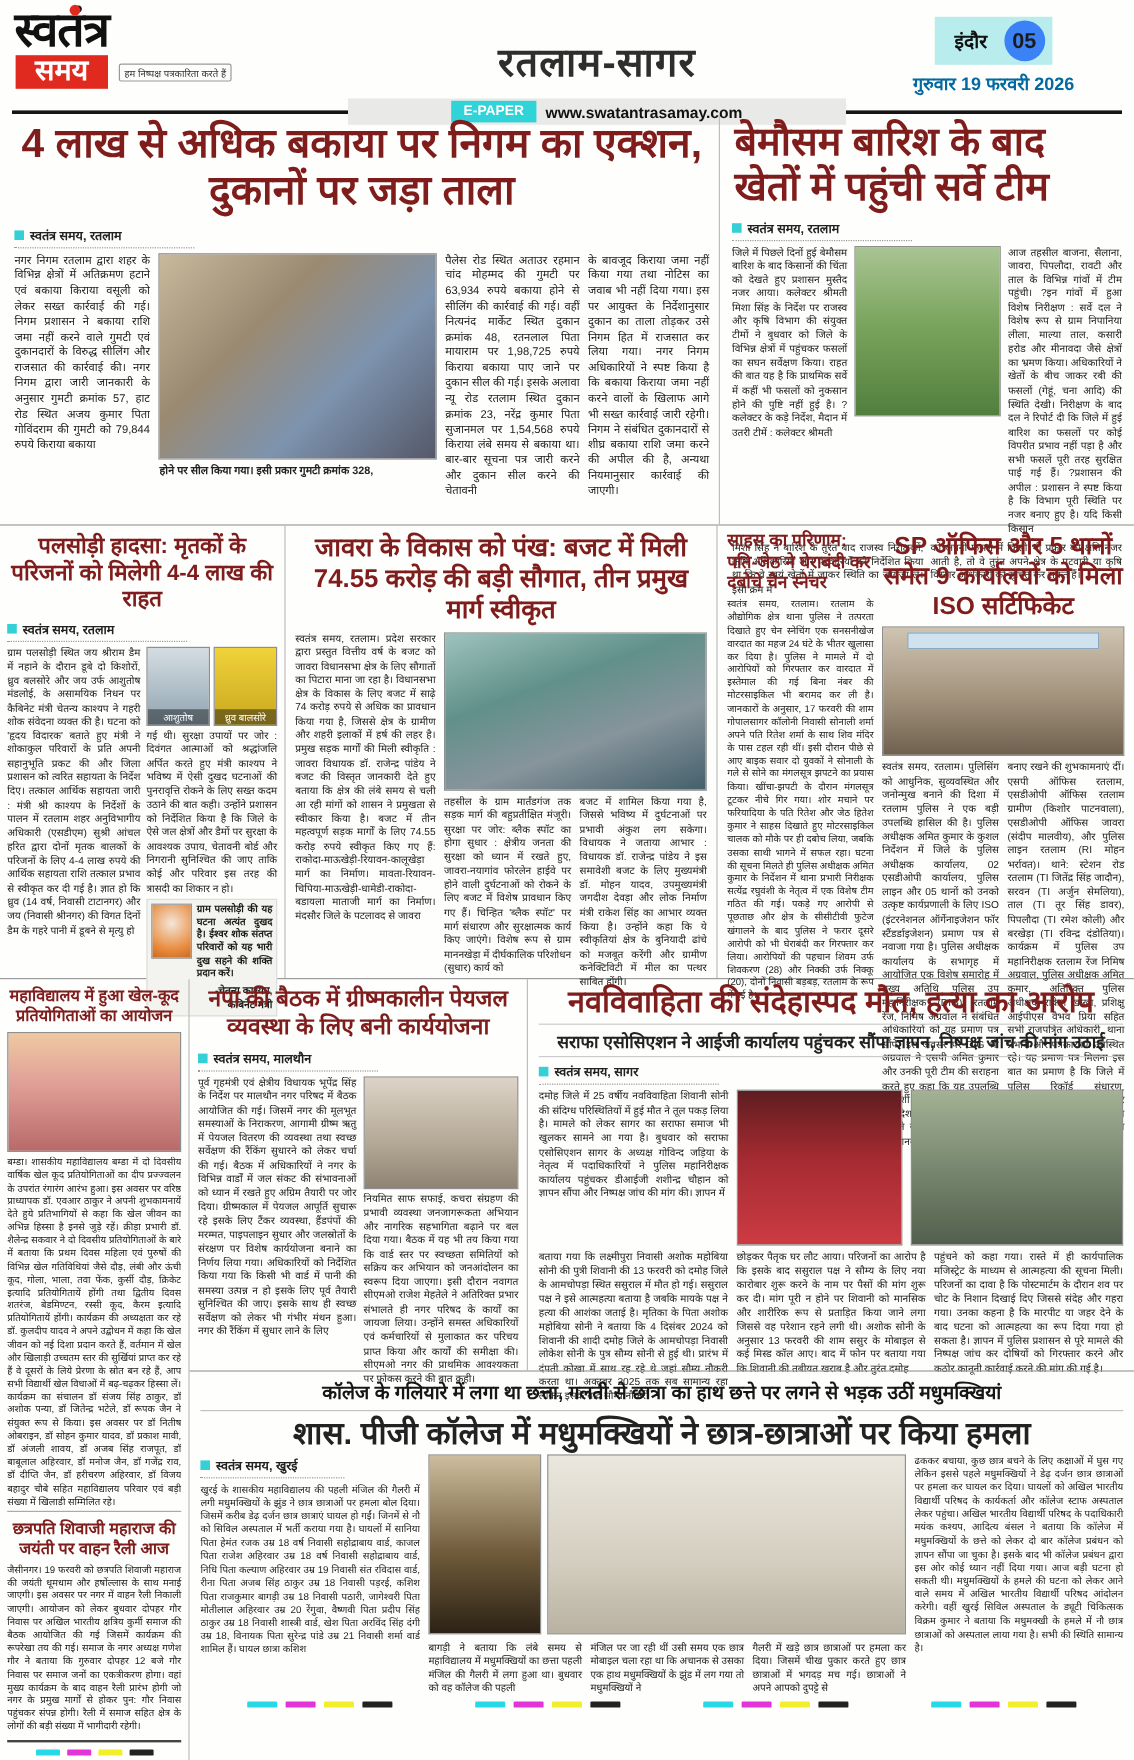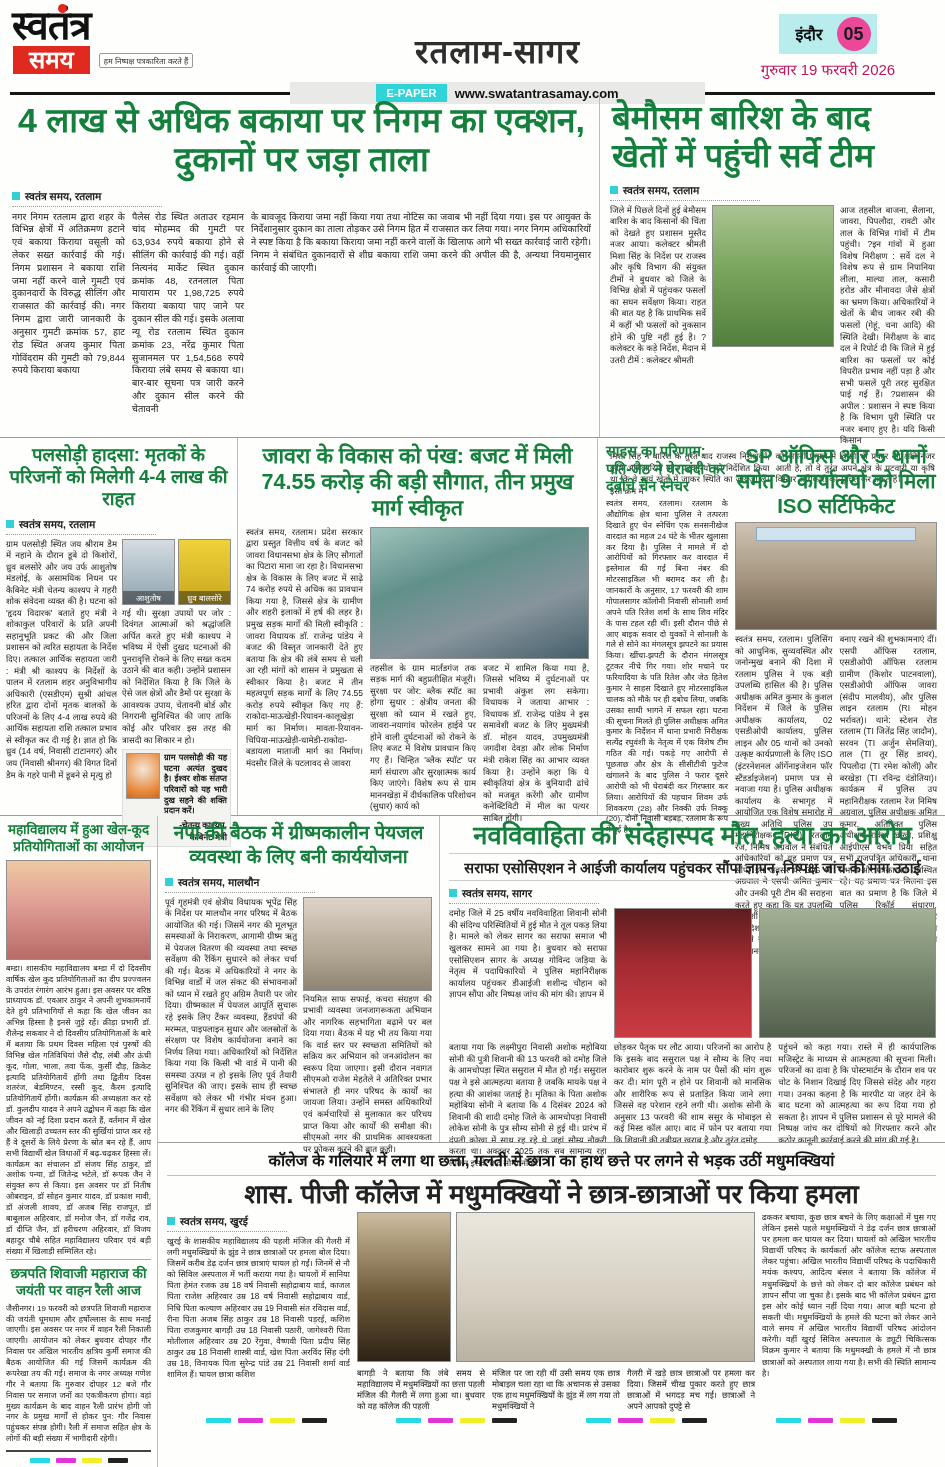--- a/index.html
+++ b/index.html
@@ -18,33 +18,33 @@
   .logo-bottom { background:#e02a20; color:#fff; font-weight:800; font-size:24px; line-height:1.1; padding:1px 16px; margin:2px auto 0; display:inline-block; }
   .tagline { font-size:8px; align-self:flex-end; margin-bottom:8px; white-space:nowrap; color:#333; border:1px solid #999; padding:1px 4px; border-radius:2px; }
   .mh-center { flex:1; text-align:center; }
   .edition-title { font-size:33px; font-weight:800; color:#2e2e2e; margin-top:22px; letter-spacing:1px;}
   .epaper-bar { margin:9px auto 0; background:#e9e9e7; height:22px; width:92%; display:flex; align-items:center; justify-content:center; gap:8px; }
   .epaper-badge { background:#2fd3d8; color:#fff; font-weight:800; font-size:11.5px; padding:3px 10px; }
   .site-url { font-weight:700; font-size:13px; color:#111; }
   .mh-right { width:210px; text-align:center; padding-top:8px; }
   .city-chip { display:inline-flex; align-items:center; background:#b9ecec; padding:3px 6px 3px 16px; }
   .city-name { font-size:16px; font-weight:800; color:#111; margin-right:14px; }
-  .page-circle { width:34px; height:34px; border-radius:50%; background:#ec4899; display:flex; align-items:center; justify-content:center; font-size:18px; font-weight:800; }
-  .date-line { margin-top:5px; font-size:15px; font-weight:400; color:#be185d; }
+  .page-circle { width:34px; height:34px; border-radius:50%; background:#3b82f6; display:flex; align-items:center; justify-content:center; font-size:18px; font-weight:800; }
+  .date-line { margin-top:5px; font-size:15px; font-weight:700; color:#0369a1; }
   .black-rule { border-bottom:3px solid #151515; margin:0 10px; }
 
   
   .byline { display:flex; align-items:center; gap:5px; font-weight:700; font-size:10.5px; padding:2px 0 3px; border-bottom:1px dotted #9a9a9a; margin-bottom:4px; width:fit-content; min-width:150px; color:#222;}
   .sq { width:8px; height:8px; background:#35cfd6; display:inline-block; flex:0 0 auto;}
   .body-txt { font-size:9.3px; line-height:1.38; text-align:justify; color:#1c1c1c; }
   .small-txt { font-size:8.5px; line-height:1.36; text-align:justify; color:#1c1c1c; }
   .photo { border:1px solid #8f8f8f; position:relative; overflow:hidden; }
   .ph-cap { font-size:9px; font-weight:700; padding:2px 1px 0; color:#222; }
   .ph-label { position:absolute; bottom:0; left:0; right:0; font-size:8px; color:#fff; background:rgba(20,20,20,.45); text-align:center; padding:1px 0;}
-  .hl { color:#15803d; font-weight:800; }
+  .hl { color:#7f1d1d; font-weight:800; }
   .col-rule { border-right:1px solid #bdbdbd; }
 
   
   .top-row { display:flex; height:342px; }
   .top-left { width:600px; padding:4px 8px 0 12px; border-right:1px solid #bdbdbd; }
   .top-left h1 { font-size:34px; line-height:1.14; text-align:center; margin:2px 4px 8px; }
   .tl-body { display:flex; gap:7px; }
   .tl-c1 { width:113px; }
   .tl-photo-wrap { width:232px; }
   .tl-photo { height:172px; background:linear-gradient(135deg,#c8b89c 0%,#9a8a72 35%,#7d93ae 65%,#55586a 100%); }
@@ -171,20 +171,24 @@
 
   <section class="top-row">
     <article class="top-left">
       <h1 class="hl">4 लाख से अधिक बकाया पर निगम का एक्शन, दुकानों पर जड़ा ताला</h1>
       <div class="byline">
           <span class="sq"></span>
           <span>स्वतंत्र समय, रतलाम</span>
         </div>
       <div class="tl-body">
         <div class="tl-c1 body-txt">नगर निगम रतलाम द्वारा शहर के विभिन्न क्षेत्रों में अतिक्रमण हटाने एवं बकाया किराया वसूली को लेकर सख्त कार्रवाई की गई। निगम प्रशासन ने बकाया राशि जमा नहीं करने वाले गुमटी एवं दुकानदारों के विरुद्ध सीलिंग और राजसात की कार्रवाई की। नगर निगम द्वारा जारी जानकारी के अनुसार गुमटी क्रमांक 57, हाट रोड स्थित अजय कुमार पिता गोविंदराम की गुमटी को 79,844 रुपये किराया बकाया</div>
+        <div class="tl-photo-wrap">
+          <div class="photo tl-photo"></div>
+          <div class="ph-cap">होने पर सील किया गया। इसी प्रकार गुमटी क्रमांक 328,</div>
+        </div>
         <div class="tl-c2 body-txt">पैलेस रोड स्थित अताउर रहमान चांद मोहम्मद की गुमटी पर 63,934 रुपये बकाया होने से सीलिंग की कार्रवाई की गई। वहीं नित्यनंद मार्केट स्थित दुकान क्रमांक 48, रतनलाल पिता मायाराम पर 1,98,725 रुपये किराया बकाया पाए जाने पर दुकान सील की गई। इसके अलावा न्यू रोड रतलाम स्थित दुकान क्रमांक 23, नरेंद्र कुमार पिता सुजानमल पर 1,54,568 रुपये किराया लंबे समय से बकाया था। बार-बार सूचना पत्र जारी करने और दुकान सील करने की चेतावनी</div>
         <div class="tl-c3 body-txt">के बावजूद किराया जमा नहीं किया गया तथा नोटिस का जवाब भी नहीं दिया गया। इस पर आयुक्त के निर्देशानुसार दुकान का ताला तोड़कर उसे निगम हित में राजसात कर लिया गया। नगर निगम अधिकारियों ने स्पष्ट किया है कि बकाया किराया जमा नहीं करने वालों के खिलाफ आगे भी सख्त कार्रवाई जारी रहेगी। निगम ने संबंधित दुकानदारों से शीघ्र बकाया राशि जमा करने की अपील की है, अन्यथा नियमानुसार कार्रवाई की जाएगी।</div>
       </div>
     </article>
     <article class="top-right">
       <h2 class="hl">बेमौसम बारिश के बाद खेतों में पहुंची सर्वे टीम</h2>
       <div class="byline">
           <span class="sq"></span>
           <span>स्वतंत्र समय, रतलाम</span>
         </div>

